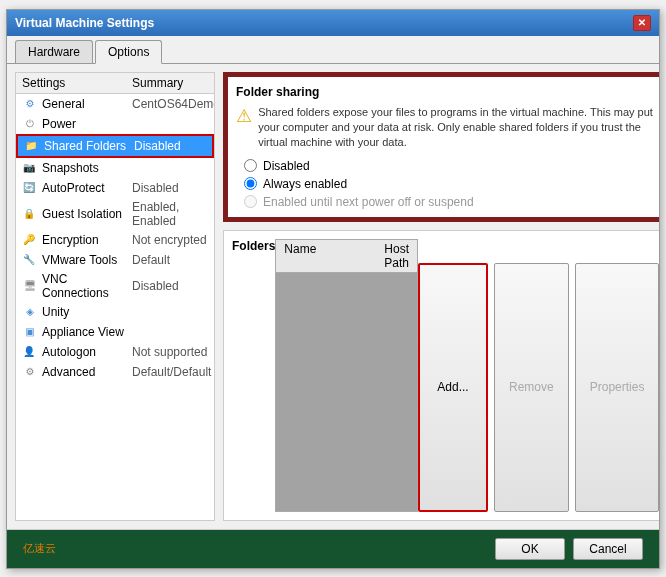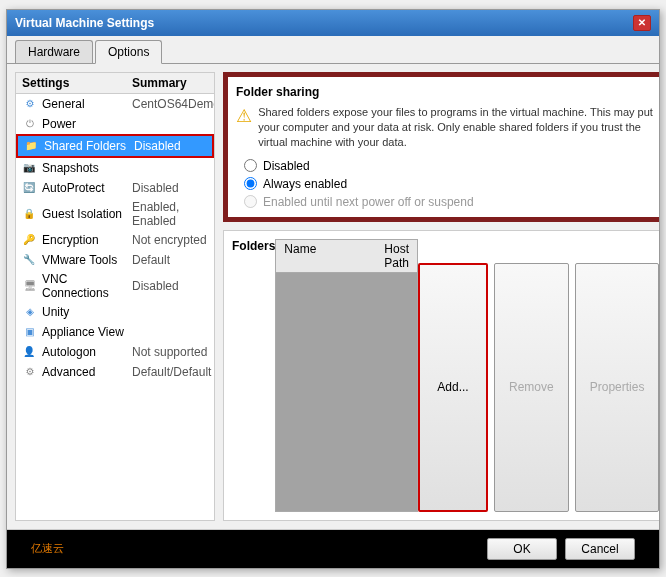--- a/index.html
+++ b/index.html
@@ -89,21 +89,21 @@
       border: 1px solid #ccc;
       background: white;
       overflow-y: auto;
       flex-shrink: 0;
     }
     .left-header {
       display: flex;
       background: #f0f0f0;
       border-bottom: 1px solid #ccc;
       padding: 3px 6px;
-      font-weight: bold;
+      font-weight: normal;
     }
     .left-header-settings {
       width: 110px;
     }
     .left-header-summary {
       flex: 1;
     }
     .left-item {
       display: flex;
       align-items: center;
@@ -240,26 +240,26 @@
       min-width: 70px;
     }
     .btn.highlighted {
       border: 2px solid #cc0000;
     }
     .btn:disabled {
       color: #aaa;
       cursor: default;
     }
     .bottom-bar {
-      padding: 8px 24px;
+      padding: 8px 16px;
       display: flex;
       justify-content: flex-end;
       gap: 8px;
       border-top: 1px solid #ccc;
-      background: #000000;
+      background: #14532d;
       align-items: center;
     }
     .watermark {
       font-size: 11px;
       color: #e47a00;
       margin-right: auto;
     }
     
     .icon-general { color: #4a90d9; }
     .icon-power { color: #888; }

